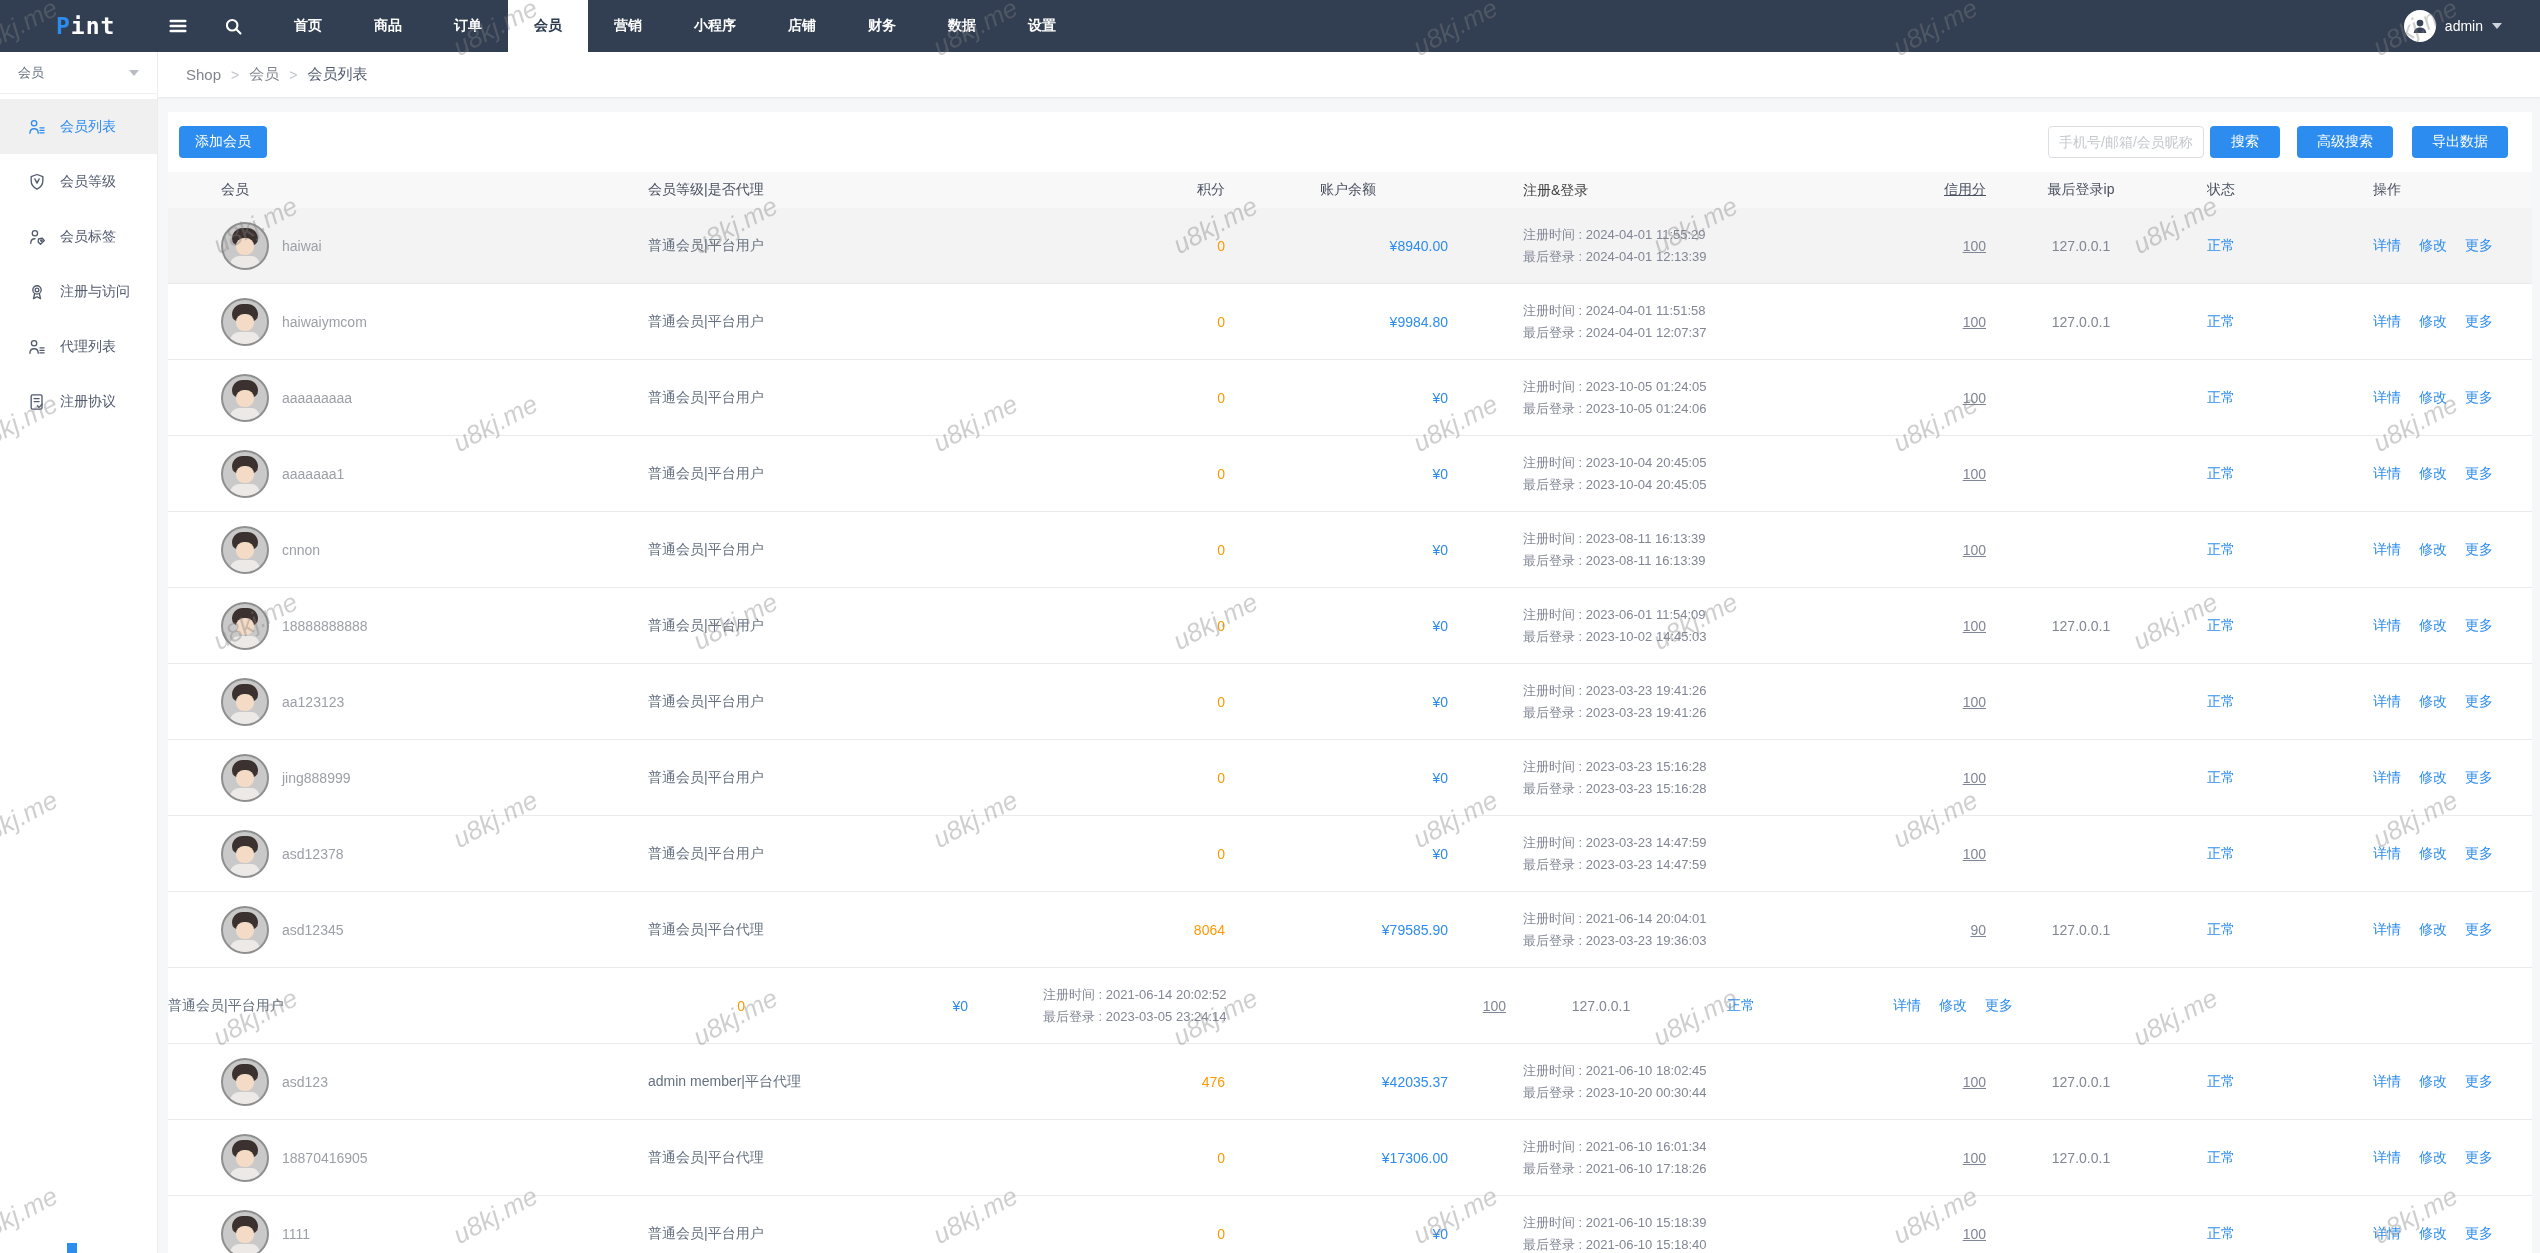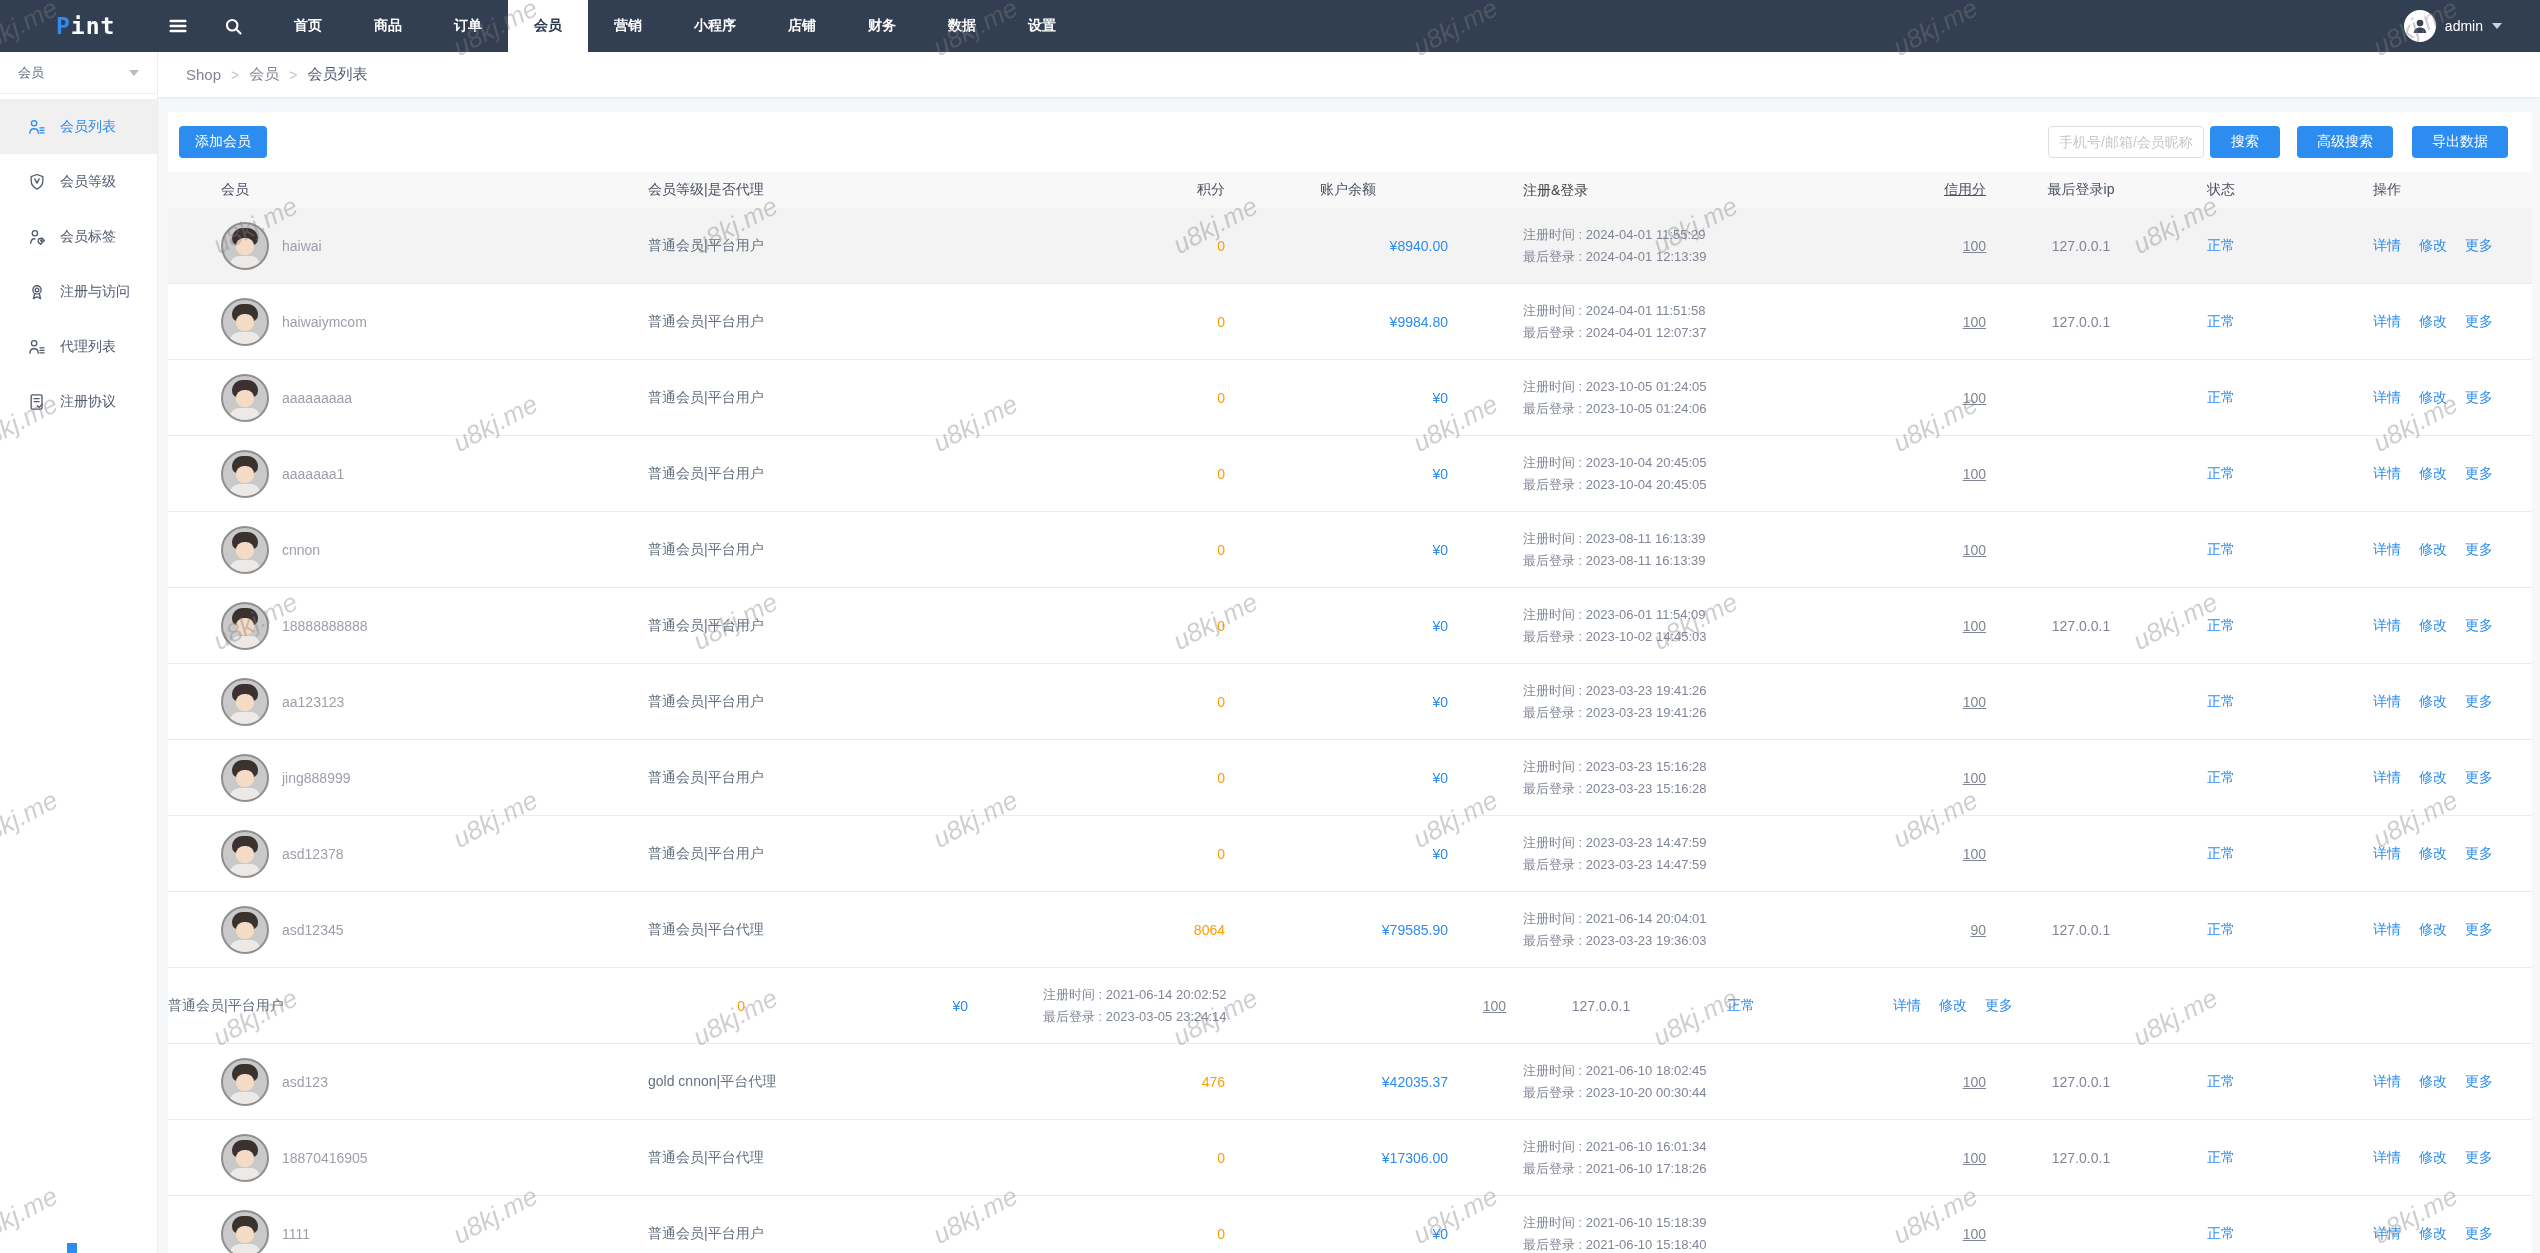--- a/index.html
+++ b/index.html
@@ -512,21 +512,21 @@
 
   <div class="tr">
     <div class="td c-member">
       <div class="avatar">
         <div class="av-body"></div>
         <div class="av-hair"></div>
         <div class="av-face"></div>
       </div>
       <span class="uname">asd123</span>
     </div>
-    <div class="td c-level">gold cnnon|平台代理</div>
+    <div class="td c-level">admin member|平台代理</div>
     <div class="td c-points">476</div>
     <div class="td c-balance">¥42035.37</div>
     <div class="td c-reg">
       <div>注册时间 : 2021-06-10 18:02:45</div>
       <div>最后登录 : 2023-10-20 00:30:44</div>
     </div>
     <div class="td c-credit">100</div>
     <div class="td c-ip">127.0.0.1</div>
     <div class="td c-status">正常</div>
     <div class="td c-actions">

